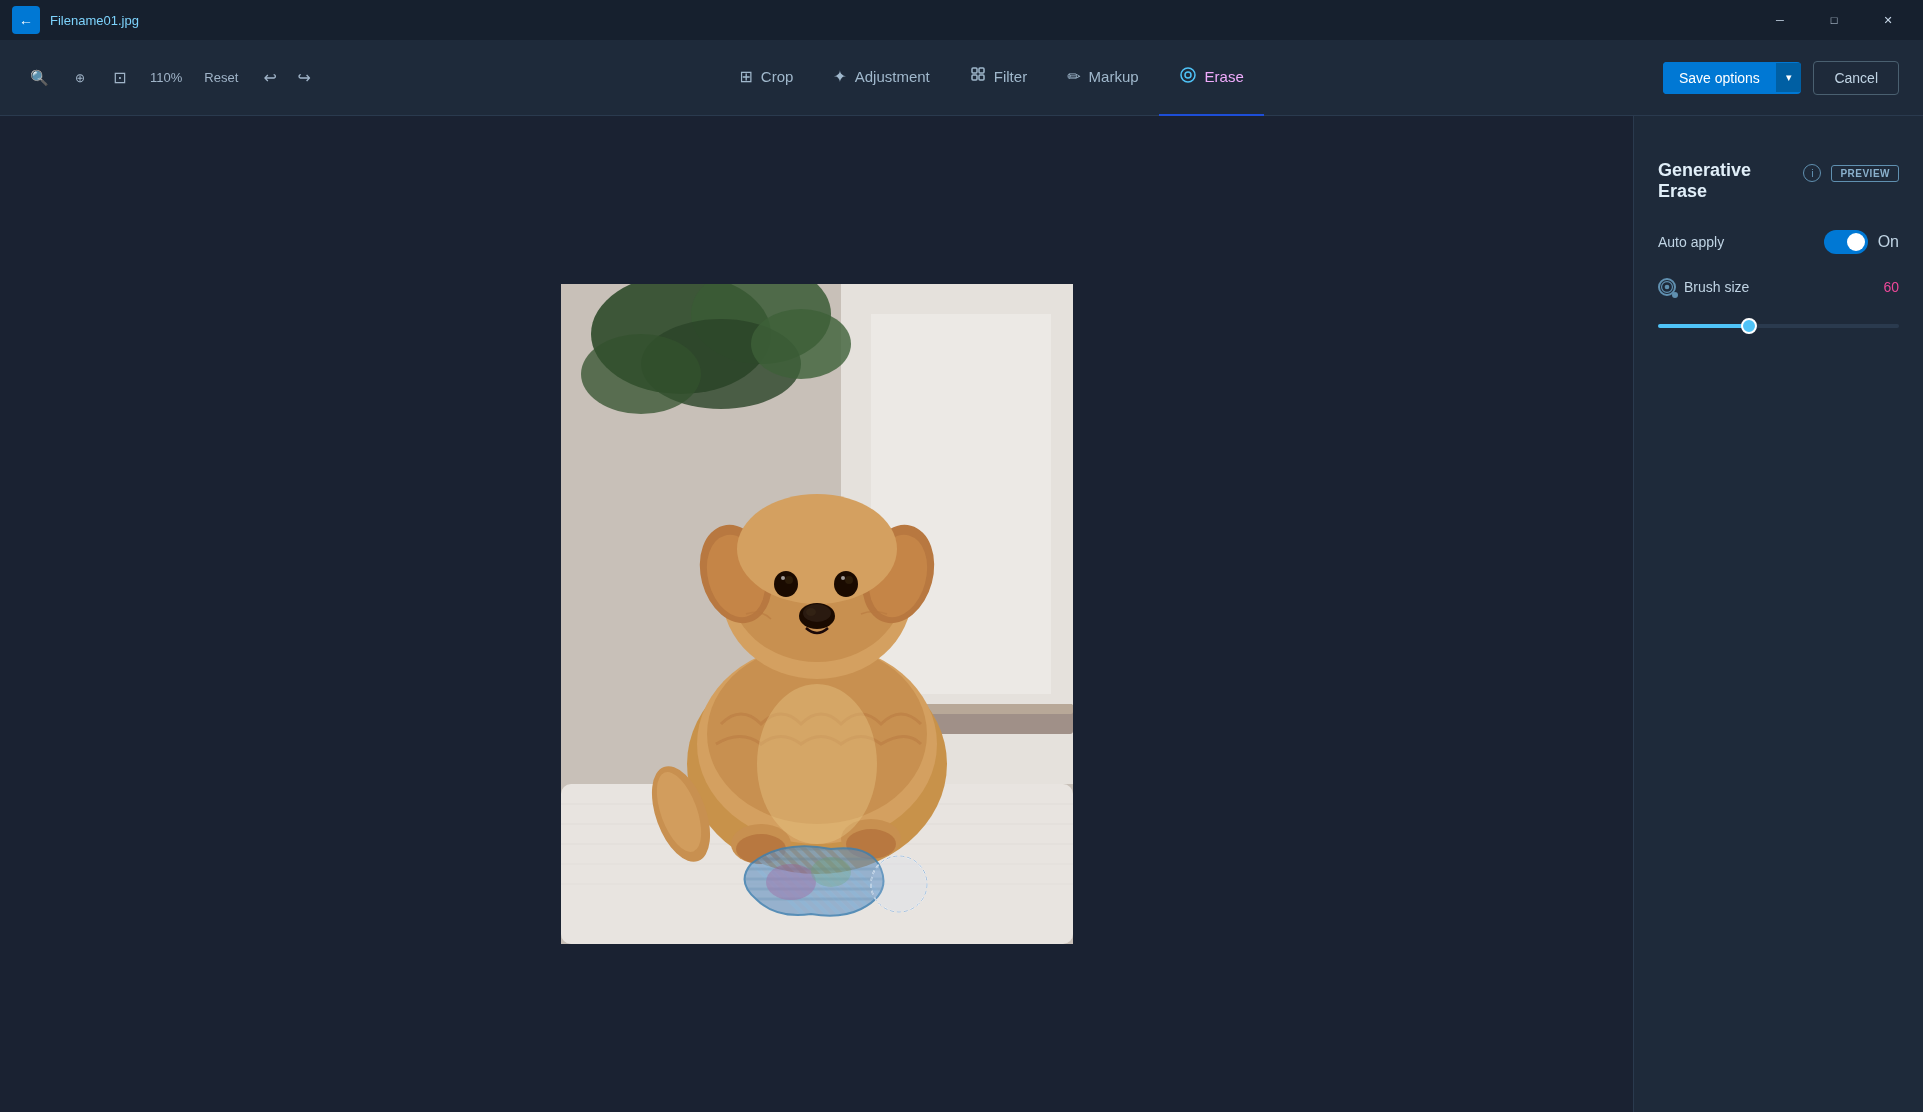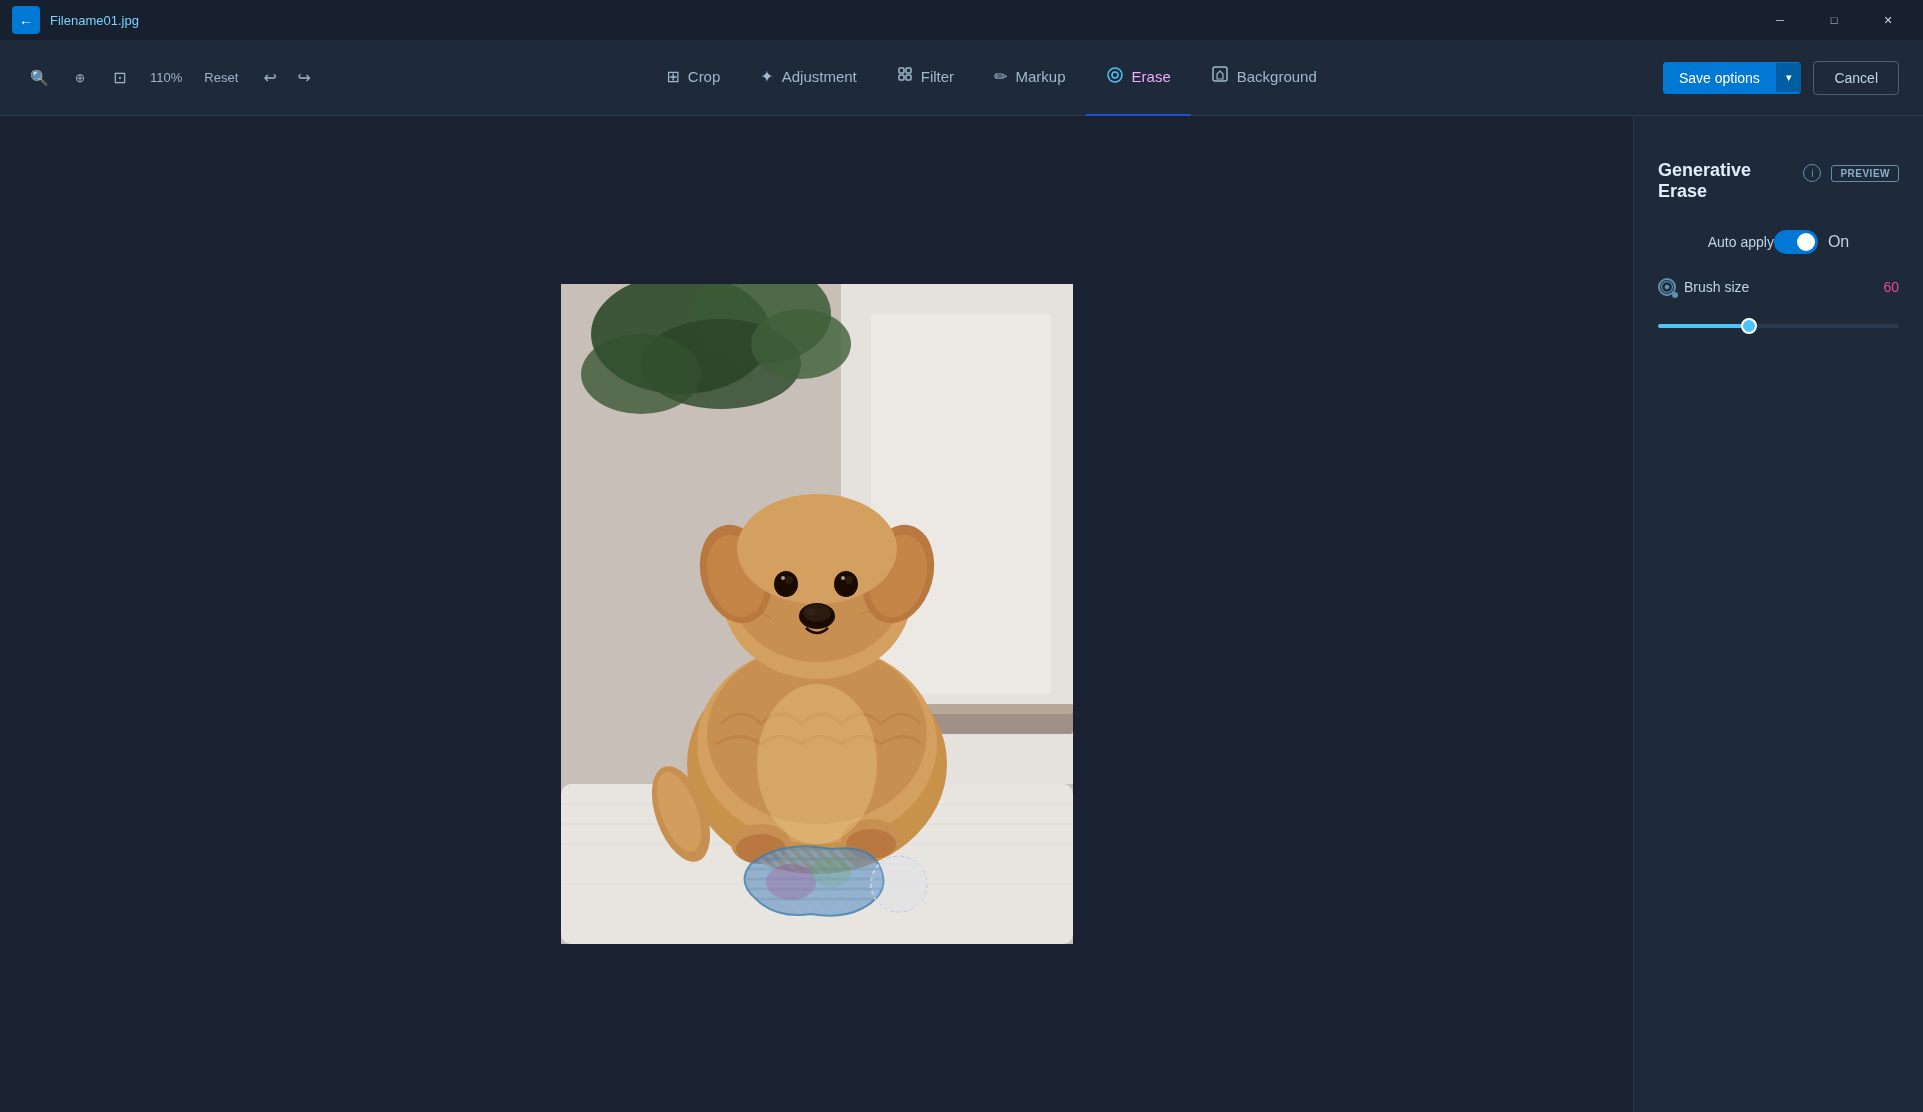--- a/index.html
+++ b/index.html
@@ -236,21 +236,21 @@
       padding: 2px 8px;
       border-radius: 3px;
       letter-spacing: 0.5px;
       font-weight: 600;
     }
 
     
     .setting-row {
       display: flex;
       align-items: center;
-      justify-content: center;
+      justify-content: space-between;
       margin-bottom: 24px;
     }
     .setting-label {
       font-size: 14px;
       color: #c0d4e4;
     }
     .toggle-group {
       display: flex;
       align-items: center;
       gap: 10px;
@@ -402,29 +402,20 @@
     </div>
     <div class="nav-tab active">
       <span class="nav-tab-icon">
         <svg width="18" height="18" viewBox="0 0 18 18" fill="none">
           <circle cx="9" cy="9" r="7" stroke="#4fc3f7" stroke-width="1.5"></circle>
           <circle cx="9" cy="9" r="3" stroke="#4fc3f7" stroke-width="1.5"></circle>
         </svg>
       </span>
       <span>Erase</span>
     </div>
-    <div class="nav-tab">
-      <span class="nav-tab-icon">
-        <svg width="18" height="18" viewBox="0 0 18 18" fill="none">
-          <rect x="2" y="2" width="14" height="14" rx="2" stroke="#a0b8cc" stroke-width="1.5"></rect>
-          <path d="M6 9 L9 6 L12 9 L12 14 L6 14Z" stroke="#a0b8cc" stroke-width="1.2" fill="none"></path>
-        </svg>
-      </span>
-      <span>Background</span>
-    </div>
   </nav>
 
   <div class="toolbar-right">
     <div class="save-options-btn">
       <button class="save-options-main">Save options</button>
       <button class="save-options-arrow">▾</button>
     </div>
     <button class="cancel-btn">Cancel</button>
   </div>
 </div>

